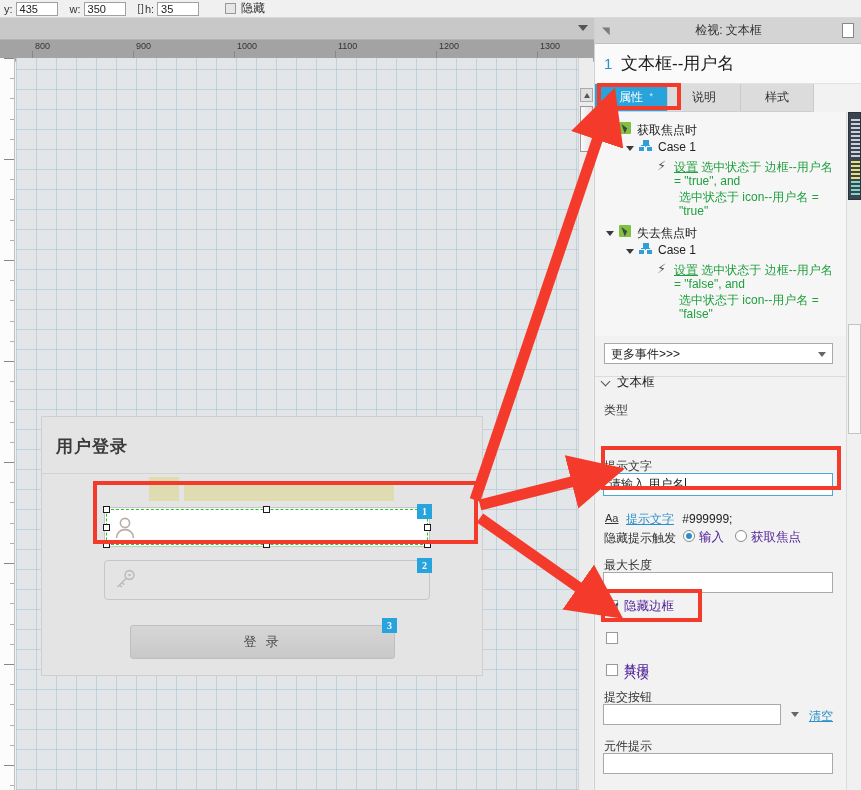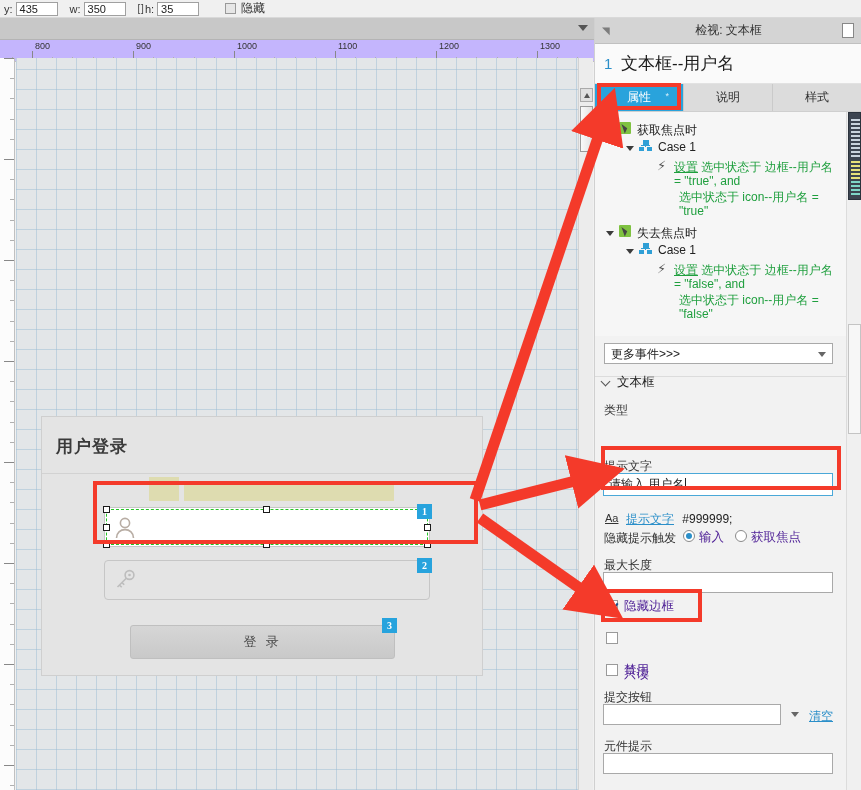--- a/index.html
+++ b/index.html
@@ -35,21 +35,21 @@
     position:absolute;left:0;top:0;width:594px;height:22px;
     background:#c8c8c8;border-bottom:1px solid #b4b4b4;box-sizing:border-box;
   }
   .hdr-caret{
     position:absolute;right:6px;top:7px;width:0;height:0;
     border-left:5px solid transparent;border-right:5px solid transparent;
     border-top:6px solid #555;
   }
   .ruler-h{
     position:absolute;left:0;top:22px;width:594px;height:22px;
-    background:#c4b5fd;border-bottom:1px solid #c0c0c0;box-sizing:border-box;
+    background:#a3a3a3;border-bottom:1px solid #c0c0c0;box-sizing:border-box;
     overflow:hidden;
   }
   .ruler-h .tick{position:absolute;bottom:0;width:1px;background:#b0b0b0;}
   .ruler-h .tick.major{height:10px;background:#888;}
   .ruler-h .tick.minor{height:4px;}
   .ruler-h .rl{
     position:absolute;top:1px;font-size:9px;color:#333;padding-left:2px;
   }
   .ruler-v{
     position:absolute;left:0;top:40px;width:15px;height:732px;
@@ -169,21 +169,21 @@
     position:absolute;left:0;top:26px;width:267px;height:40px;
     background:#fafafa;border-bottom:1px solid #e2e2e2;box-sizing:border-box;
     display:flex;align-items:center;
   }
   .insp-num{
     margin-left:9px;font-size:15px;color:#2b8fc9;width:17px;
   }
   .insp-name{font-size:17px;color:#1b1b1b;}
 
   .tabs{
-    position:absolute;left:0;top:66px;width:267px;height:28px;
+    position:absolute;left:0;top:66px;width:219px;height:28px;
     display:flex;border-bottom:1px solid #cfcfcf;box-sizing:border-box;
   }
   .tab{
     flex:1;display:flex;align-items:center;justify-content:center;
     font-size:12px;color:#333;background:#dcdcdc;
     border-right:1px solid #cacaca;box-sizing:border-box;position:relative;
   }
   .tab.active{background:#29a3dc;color:#fff;}
   .tab .star{position:absolute;right:14px;top:7px;font-size:9px;color:#d7f0fb;}
 

